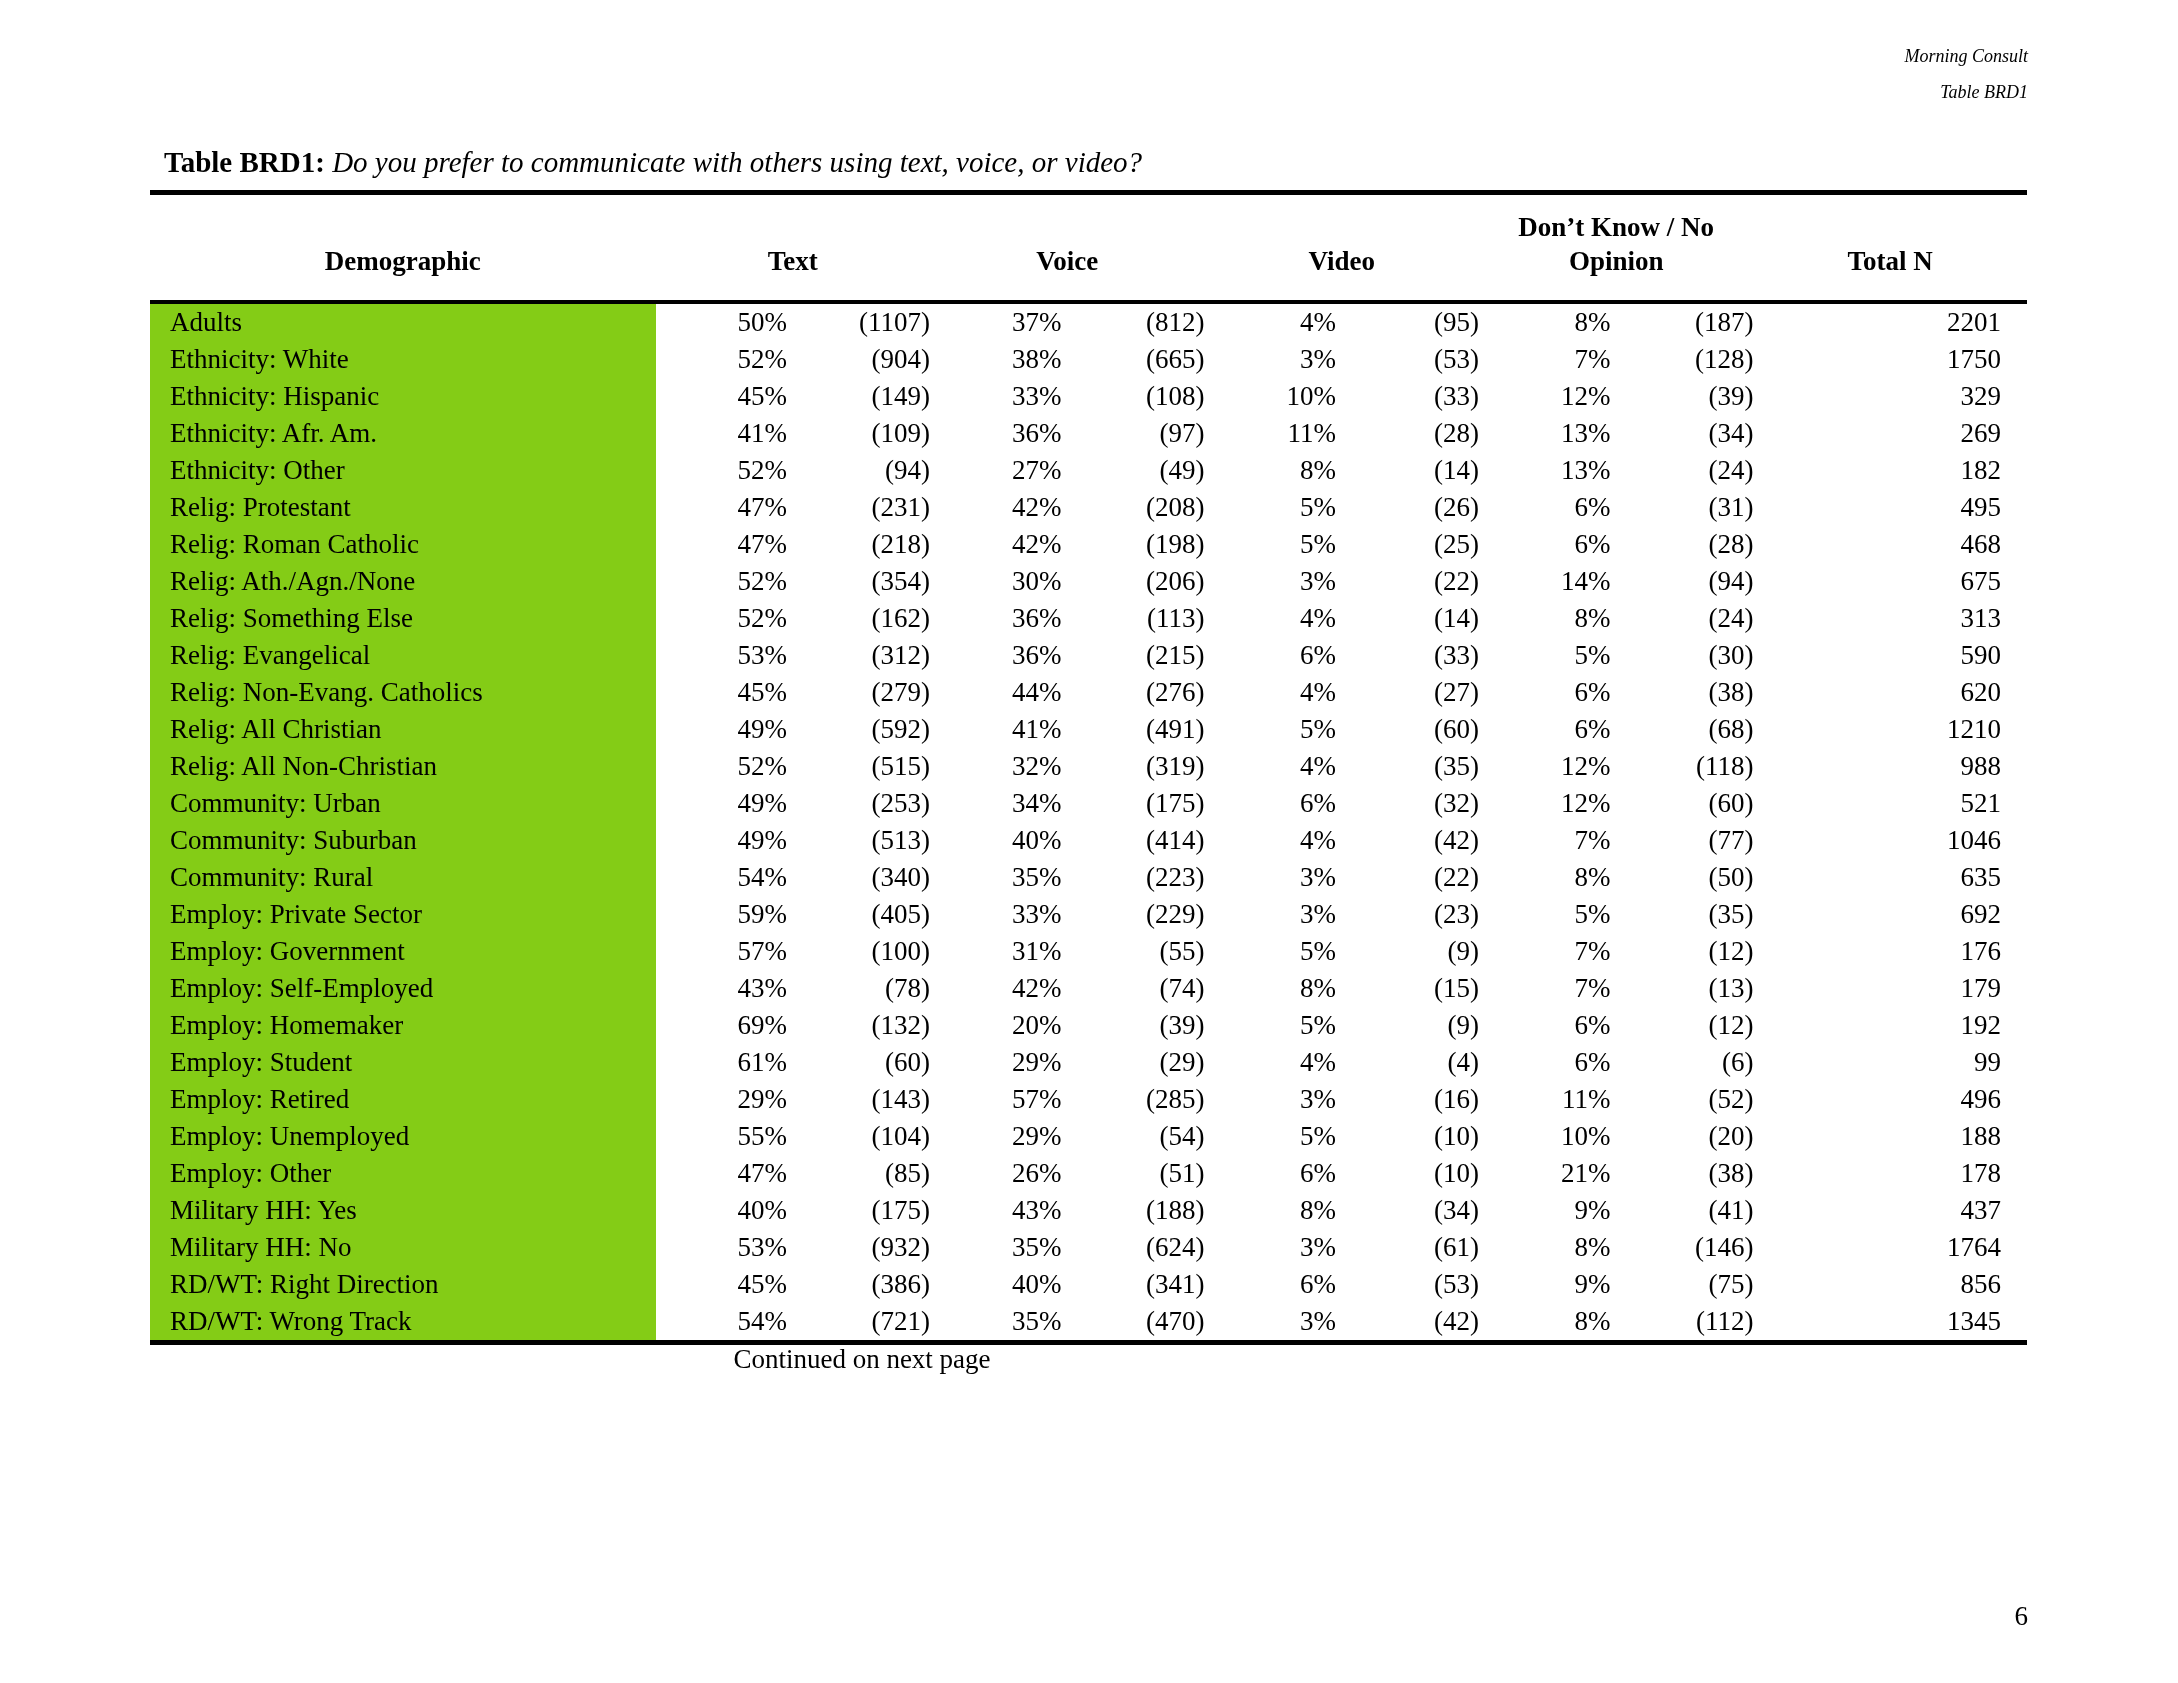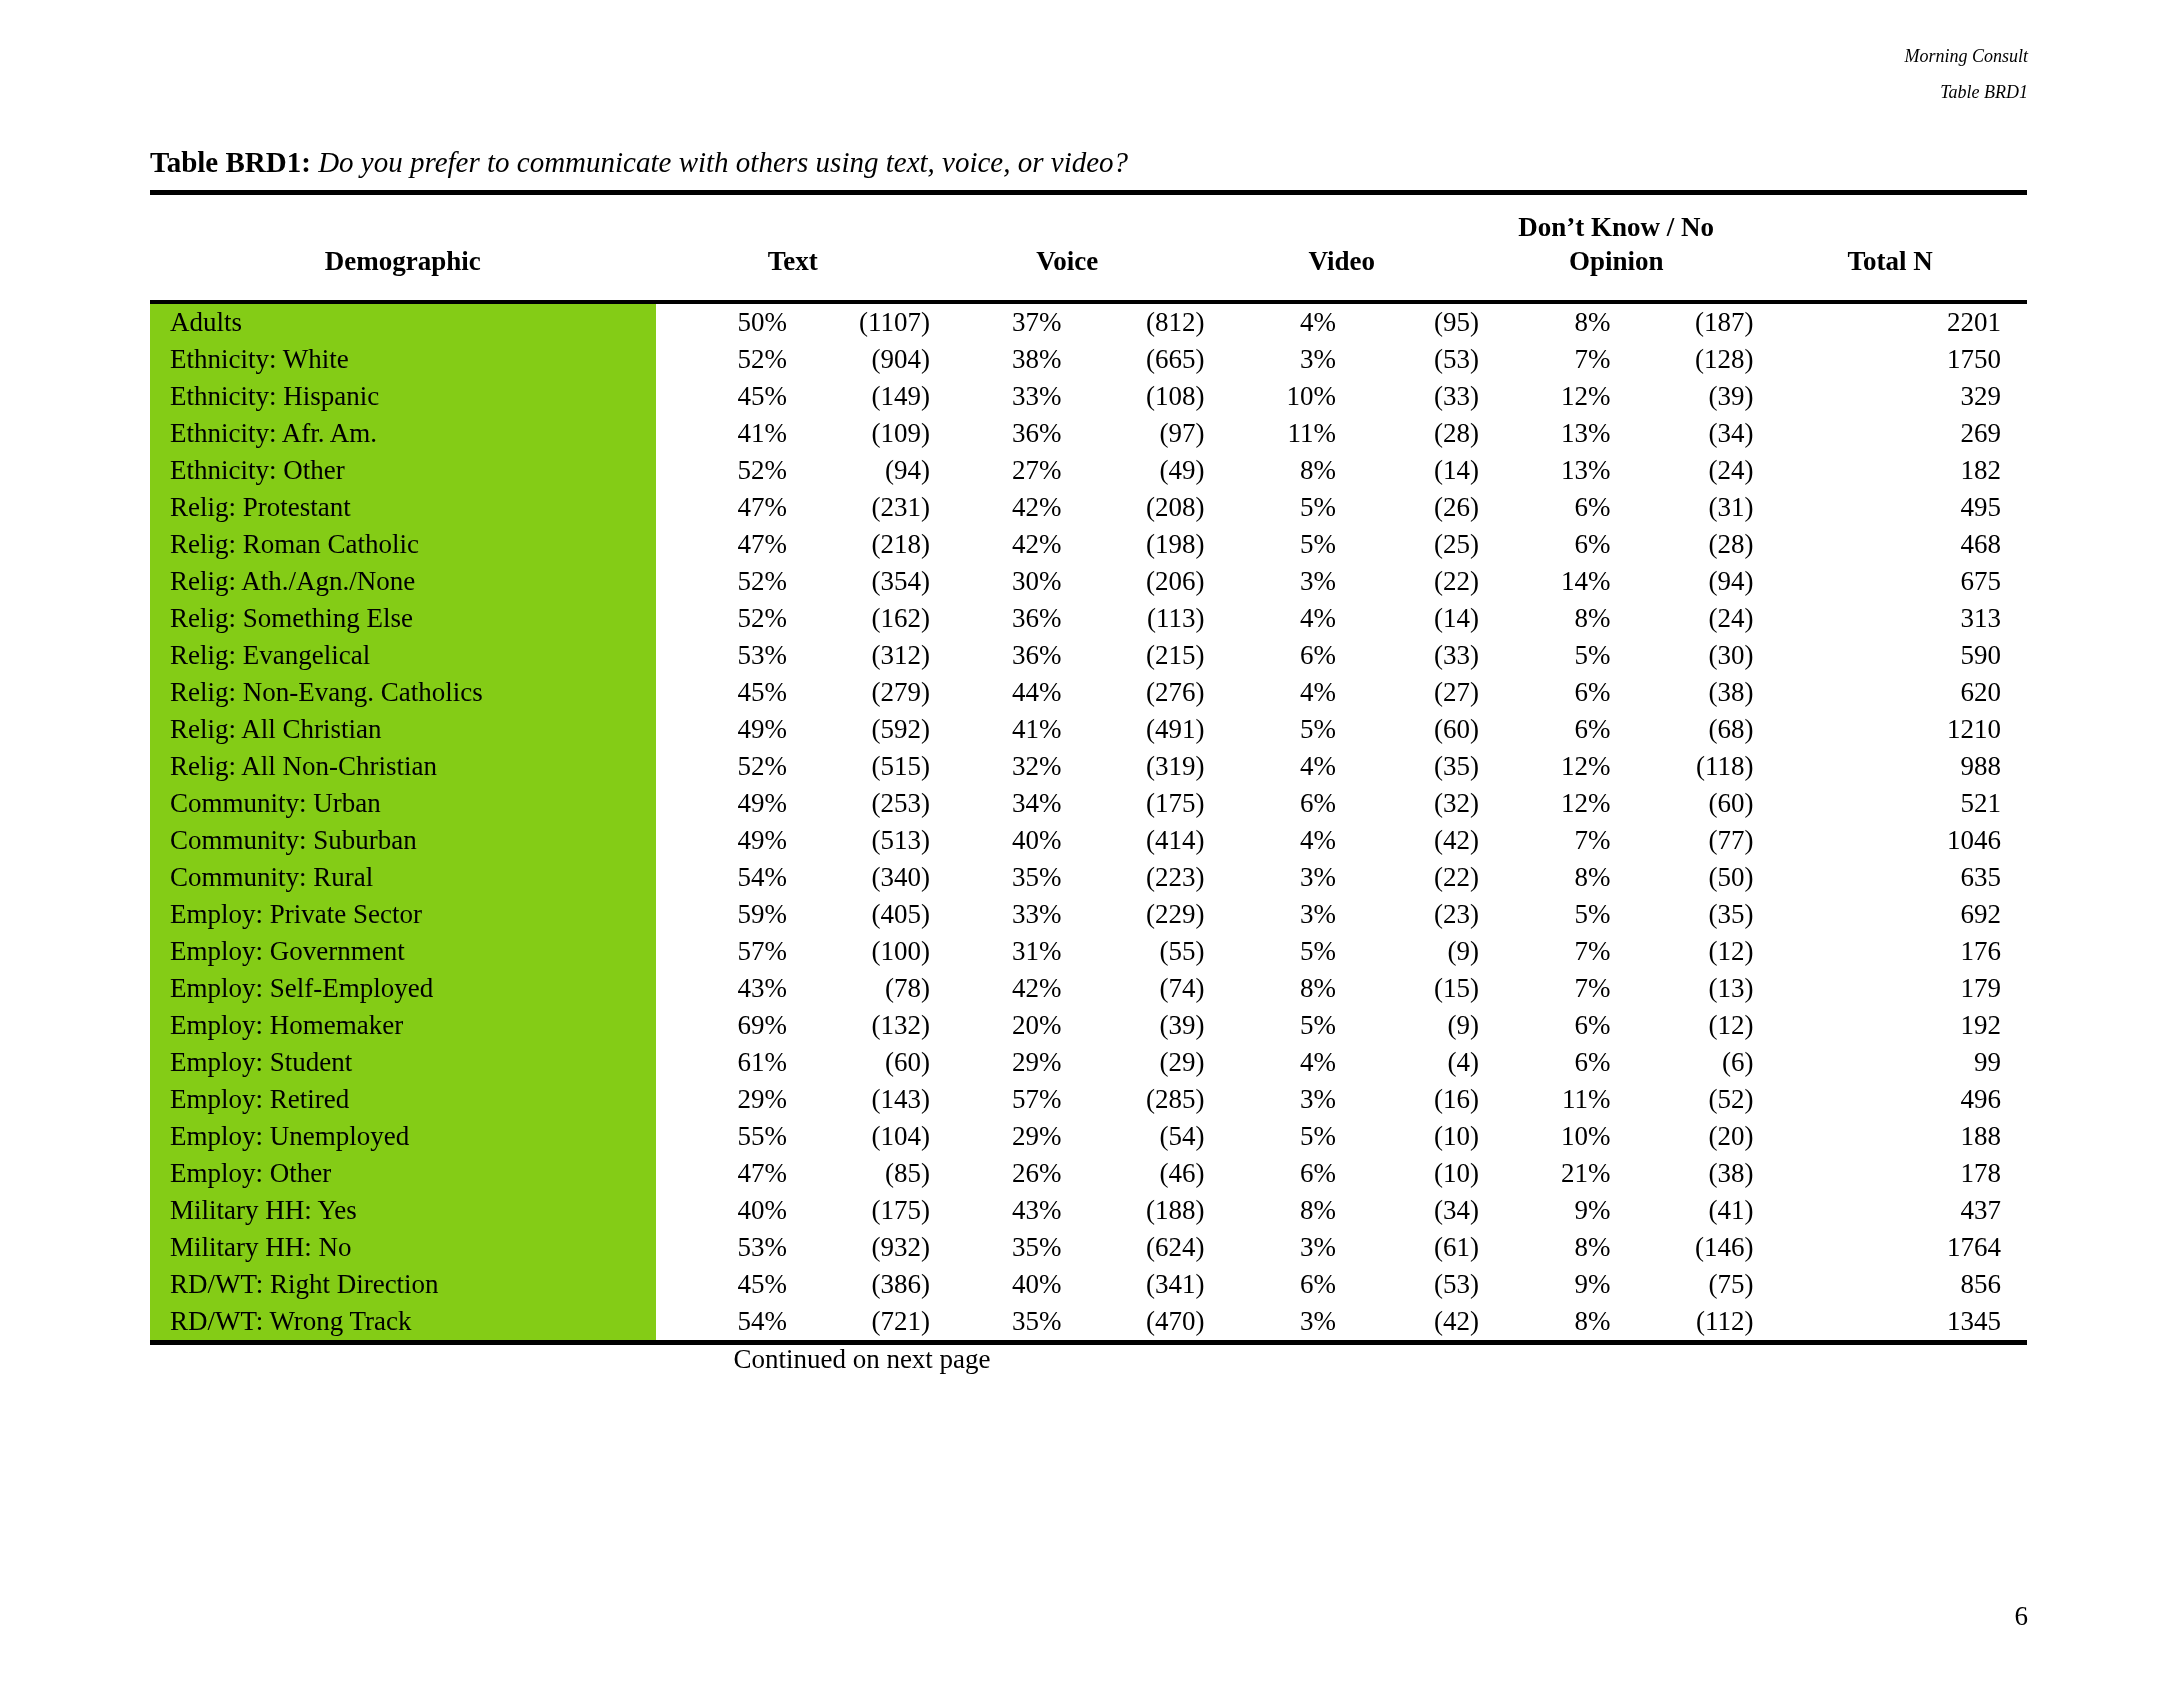--- a/index.html
+++ b/index.html
@@ -37,20 +37,21 @@
     position: absolute;
     top: 144px;
     left: 150px;
     width: 1877px;
     font-size: 29px;
     line-height: 36px;
     white-space: nowrap;
   }
   .caption-label {
     font-weight: bold;
+    margin-left: 14px;
   }
   .caption-text {
     font-style: italic;
   }
 
   
   .table-wrap {
     position: absolute;
     top: 190px;
     left: 150px;
@@ -488,21 +489,21 @@
             <td class="pct">10%</td>
             <td class="cnt">(20)</td>
             <td></td>
             <td class="tot">188</td>
           </tr>
           <tr>
             <td class="demo">Employ: Other</td>
             <td class="pct">47%</td>
             <td class="cnt">(85)</td>
             <td class="pct">26%</td>
-            <td class="cnt">(46)</td>
+            <td class="cnt">(51)</td>
             <td class="pct">6%</td>
             <td class="cnt">(10)</td>
             <td class="pct">21%</td>
             <td class="cnt">(38)</td>
             <td></td>
             <td class="tot">178</td>
           </tr>
           <tr>
             <td class="demo">Military HH: Yes</td>
             <td class="pct">40%</td>

